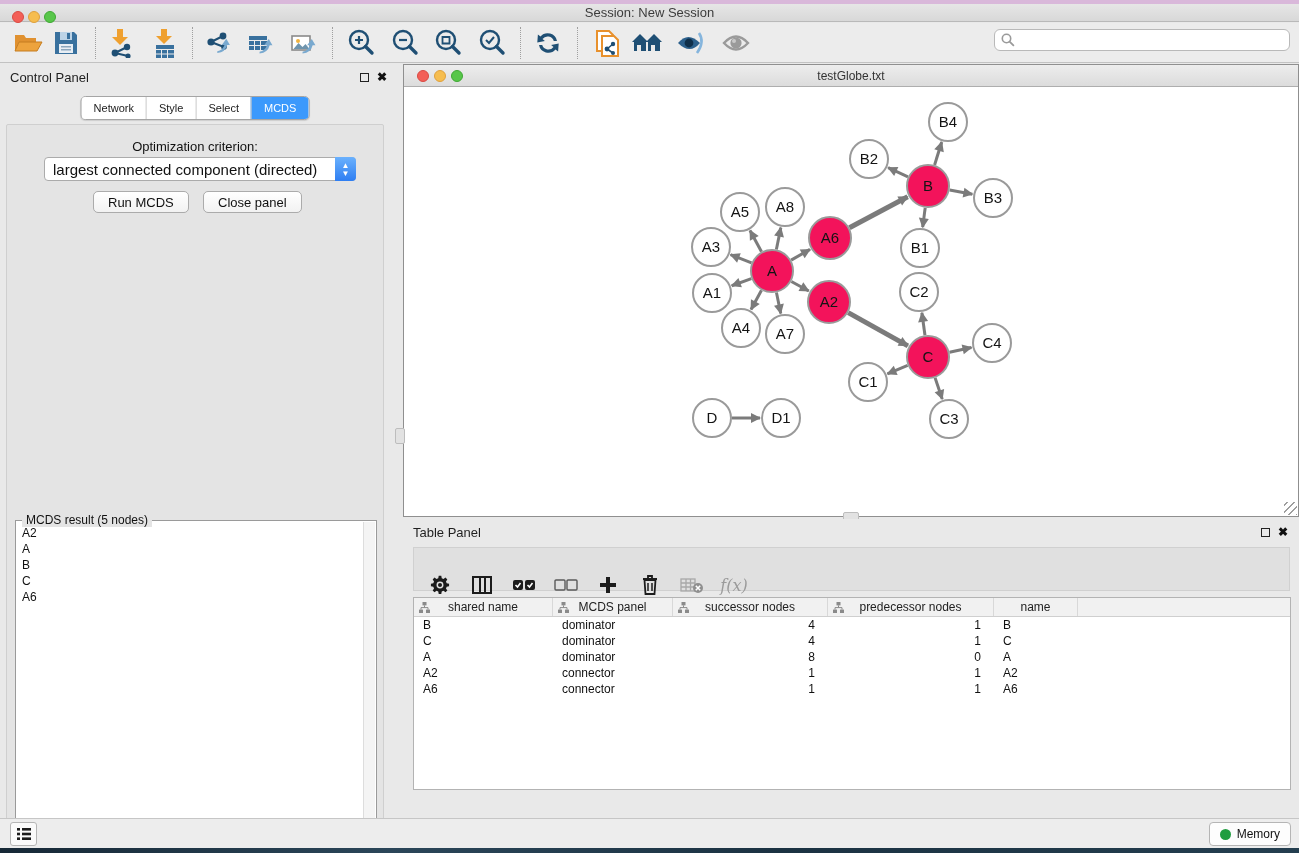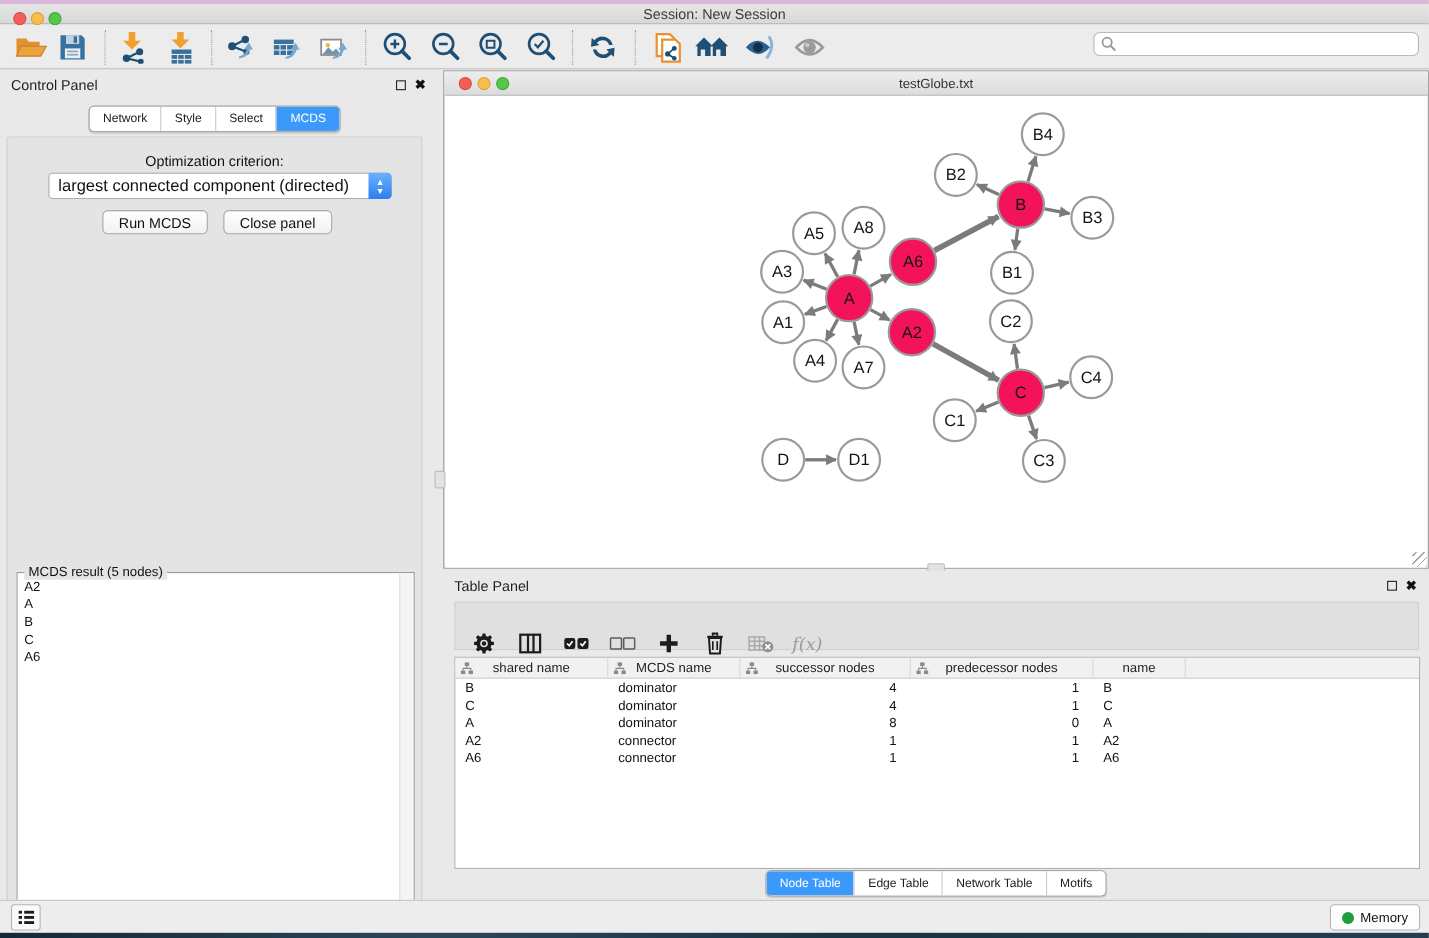--- a/index.html
+++ b/index.html
@@ -479,21 +479,21 @@
         </div>
         <div class="th" style="width: 120px;">
           <svg class="hier" width="11" height="11" viewBox="0 0 11 11">
             <g fill="#8a8a8a">
               <rect x="3.5" y="0" width="4" height="3.4"></rect>
               <rect x="0" y="7.6" width="4" height="3.4"></rect>
               <rect x="7" y="7.6" width="4" height="3.4"></rect>
             </g>
             <path d="M5.5 3.4 v2 M2 7.6 v-2 h7 v2" stroke="#8a8a8a" stroke-width="1" fill="none"></path>
           </svg>
-          <span>MCDS name</span>
+          <span>MCDS panel</span>
         </div>
         <div class="th" style="width: 155px;">
           <svg class="hier" width="11" height="11" viewBox="0 0 11 11">
             <g fill="#8a8a8a">
               <rect x="3.5" y="0" width="4" height="3.4"></rect>
               <rect x="0" y="7.6" width="4" height="3.4"></rect>
               <rect x="7" y="7.6" width="4" height="3.4"></rect>
             </g>
             <path d="M5.5 3.4 v2 M2 7.6 v-2 h7 v2" stroke="#8a8a8a" stroke-width="1" fill="none"></path>
           </svg>
@@ -545,26 +545,20 @@
         </div>
         <div class="trow">
           <div class="td l" style="width: 139px;">A6</div>
           <div class="td l" style="width: 120px;">connector</div>
           <div class="td r" style="width: 155px;">1</div>
           <div class="td r" style="width: 166px;">1</div>
           <div class="td l" style="width: 84px;">A6</div>
         </div>
       </div>
   </div>
-  <div class="seg tp-tabs">
-      <div class="seg-item sel">Node Table</div>
-      <div class="seg-item">Edge Table</div>
-      <div class="seg-item">Network Table</div>
-      <div class="seg-item">Motifs</div>
-    </div>
 </div>
 
 <div class="abs statusbar">
   <div class="list-btn">
     <svg width="16" height="14" viewBox="0 0 16 14">
         <g fill="#1c1c1c">
           <rect x="1" y="1" width="3" height="2.6"></rect>
           <rect x="6" y="1" width="9" height="2.6"></rect>
           <rect x="1" y="5.7" width="3" height="2.6"></rect>
           <rect x="6" y="5.7" width="9" height="2.6"></rect>

